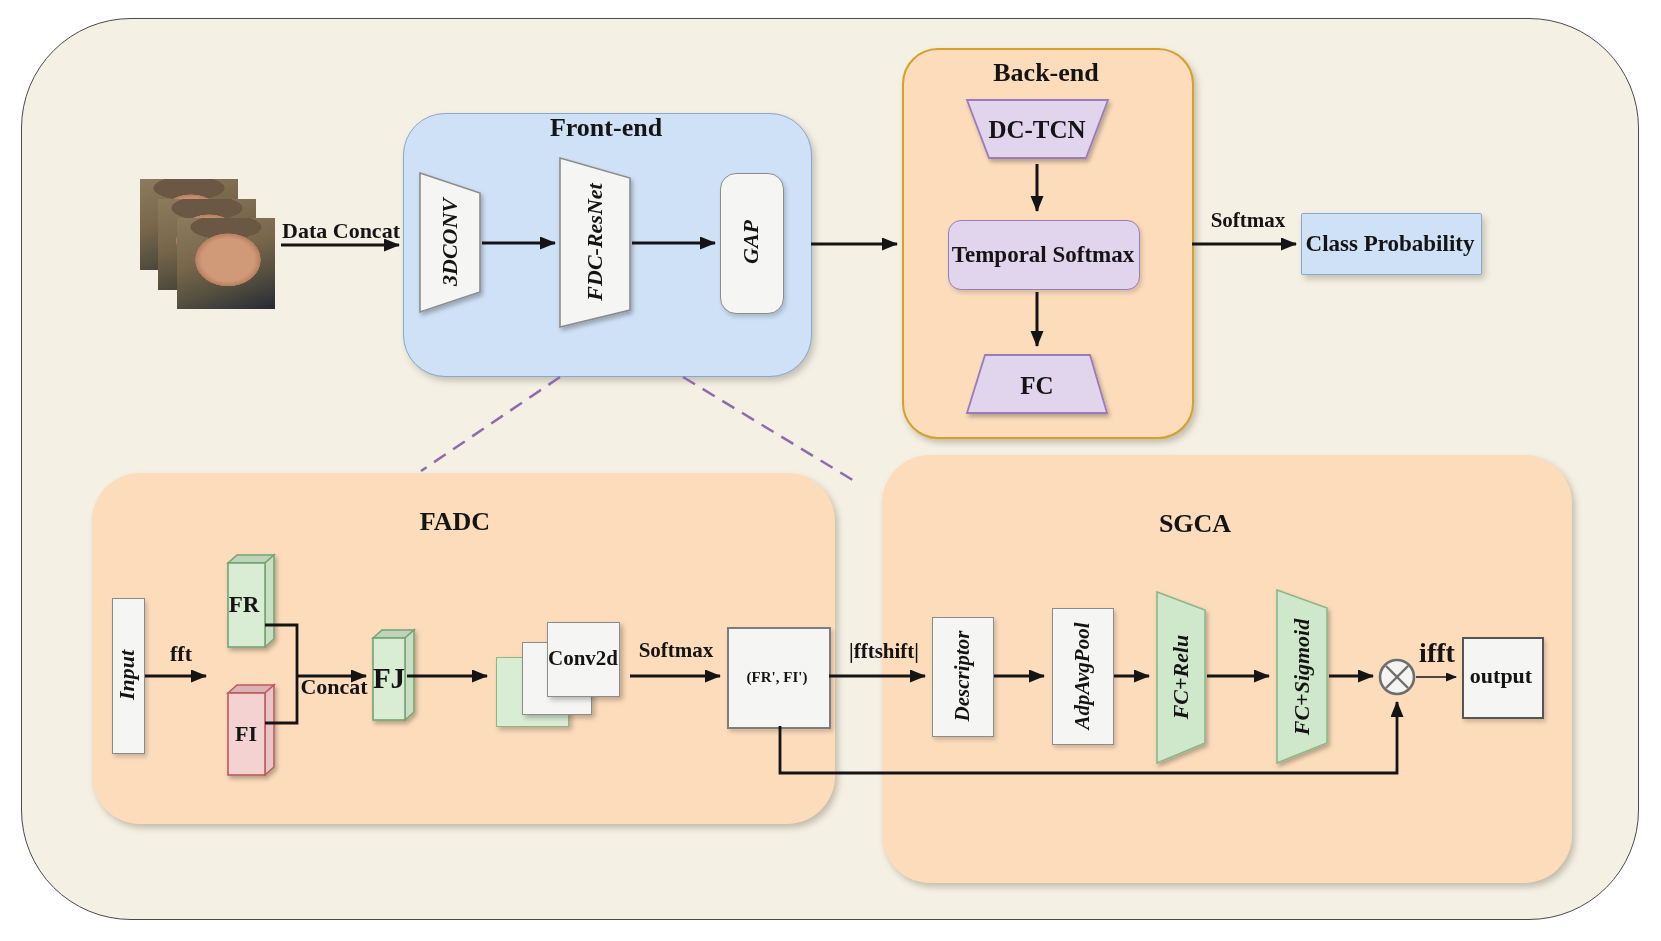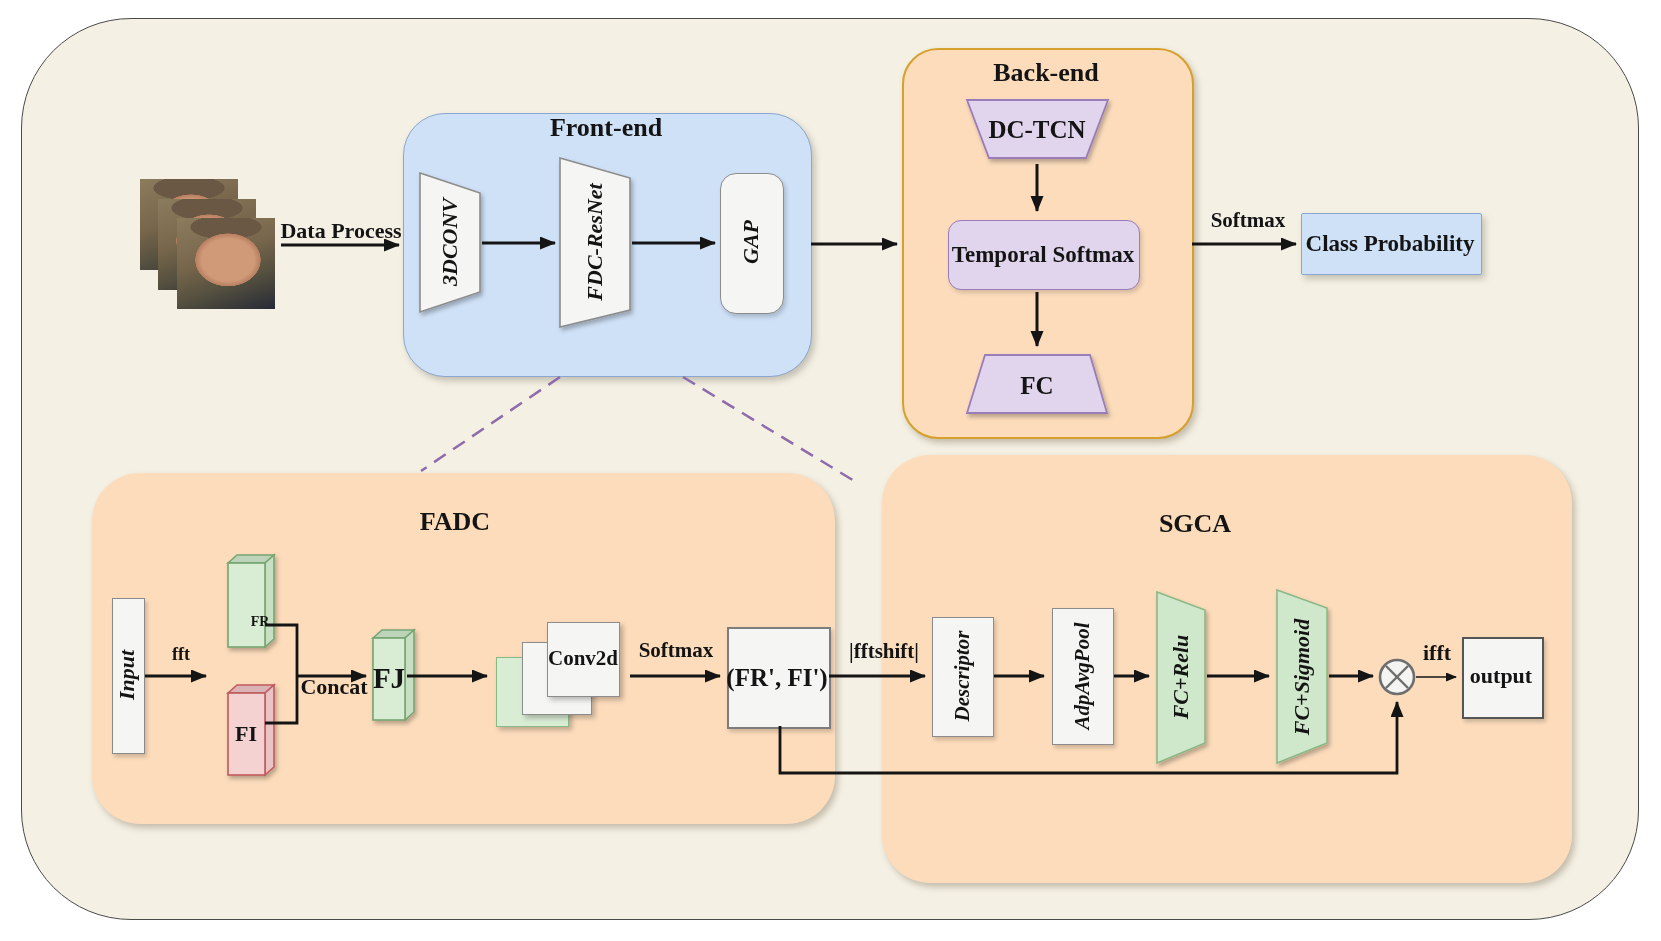--- a/index.html
+++ b/index.html
@@ -127,37 +127,37 @@
   <div class="lbl title" style="left:606px;top:128px;text-align:center;">Front-end</div>
   <div class="vlbl" style="left:450px;top:242px;font-size:22px;">3DCONV</div>
   <div class="vlbl" style="left:595px;top:242px;font-size:22px;">FDC-ResNet</div>
   <div class="vlbl" style="left:751px;top:242px;font-size:22px;">GAP</div>
 
   <div class="lbl title" style="left:1046px;top:73px;">Back-end</div>
   <div class="lbl" style="left:1037px;top:129px;font-size:25px;">DC-TCN</div>
   <div class="lbl" style="left:1043px;top:254px;font-size:23px;">Temporal Softmax</div>
   <div class="lbl" style="left:1037px;top:385px;font-size:25px;">FC</div>
 
-  <div class="lbl" style="left:341px;top:231px;font-size:22px;">Data Process</div>
+  <div class="lbl" style="left:341px;top:231px;font-size:22px;">Data Concat</div>
   <div class="lbl" style="left:1248px;top:220px;font-size:21px;">Softmax</div>
   <div class="lbl" style="left:1390px;top:243px;font-size:23px;">Class Probability</div>
 
   <div class="lbl title" style="left:455px;top:522px;">FADC</div>
   <div class="vlbl" style="left:127px;top:675px;font-size:22px;">Input</div>
-  <div class="lbl" style="left:181px;top:654px;font-size:18px;">fft</div>
-  <div class="lbl" style="left:260px;top:604px;font-size:14px;margin-top:18px;">FR</div>
+  <div class="lbl" style="left:181px;top:654px;font-size:22px;">fft</div>
+  <div class="lbl" style="left:244px;top:604px;font-size:23px;">FR</div>
   <div class="lbl" style="left:246px;top:734px;font-size:22px;">FI</div>
   <div class="lbl" style="left:334px;top:655px;font-size:22px;margin-top:32px;">Concat</div>
   <div class="lbl" style="left:389px;top:678px;font-size:29px;">FJ</div>
   <div class="lbl" style="left:583px;top:658px;font-size:21px;">Conv2d</div>
   <div class="lbl" style="left:676px;top:650px;font-size:21px;">Softmax</div>
-  <div class="lbl" style="left:777px;top:677px;font-size:25px;">(FR', FI')</div>
+  <div class="lbl" style="left:777px;top:677px;font-size:15px;">(FR', FI')</div>
   <div class="lbl" style="left:884px;top:651px;font-size:21px;">|fftshift|</div>
 
   <div class="lbl title" style="left:1195px;top:524px;">SGCA</div>
   <div class="vlbl" style="left:962px;top:676px;font-size:21px;">Descriptor</div>
   <div class="vlbl" style="left:1082px;top:676px;font-size:21px;">AdpAvgPool</div>
   <div class="vlbl" style="left:1181px;top:677px;font-size:22px;">FC+Relu</div>
   <div class="vlbl" style="left:1302px;top:677px;font-size:22px;">FC+Sigmoid</div>
-  <div class="lbl" style="left:1437px;top:653px;font-size:22px;text-align:center;">ifft</div>
+  <div class="lbl" style="left:1437px;top:653px;font-size:28px;text-align:center;">ifft</div>
   <div class="lbl" style="left:1501px;top:676px;font-size:22px;">output</div>
 
 </div>
 
 </body></html>

